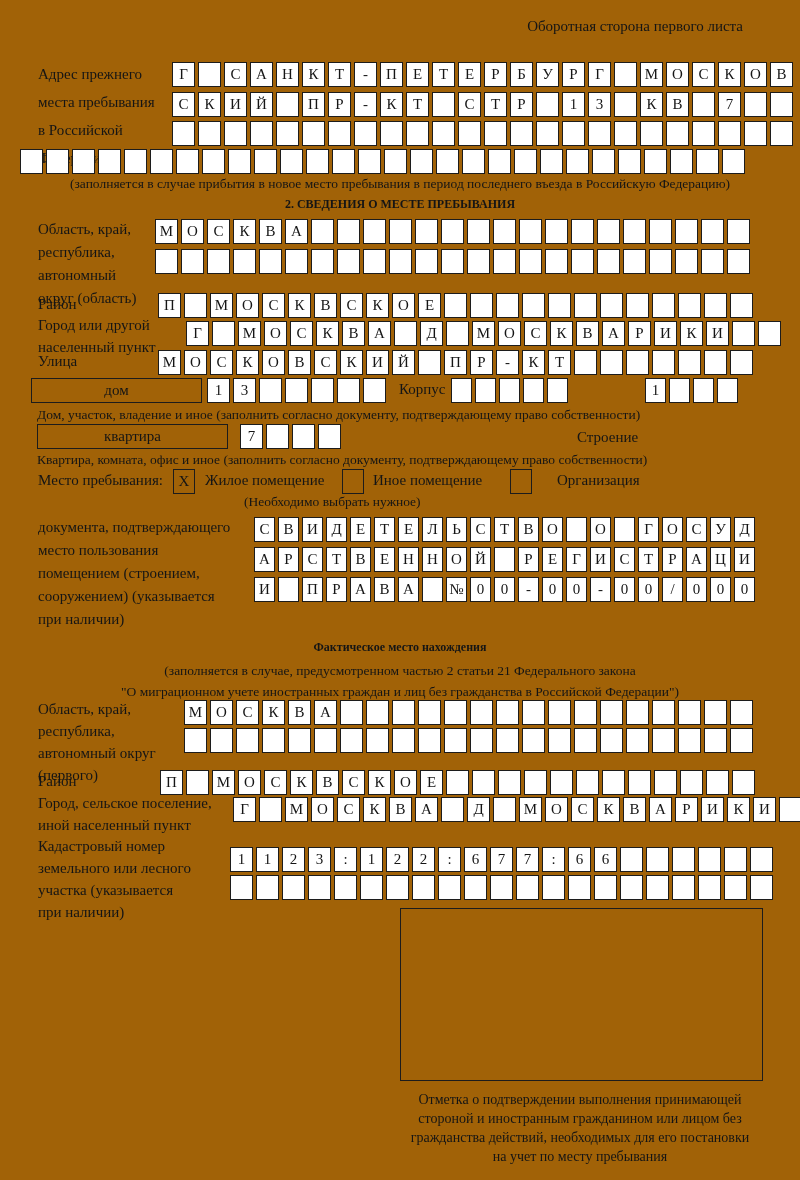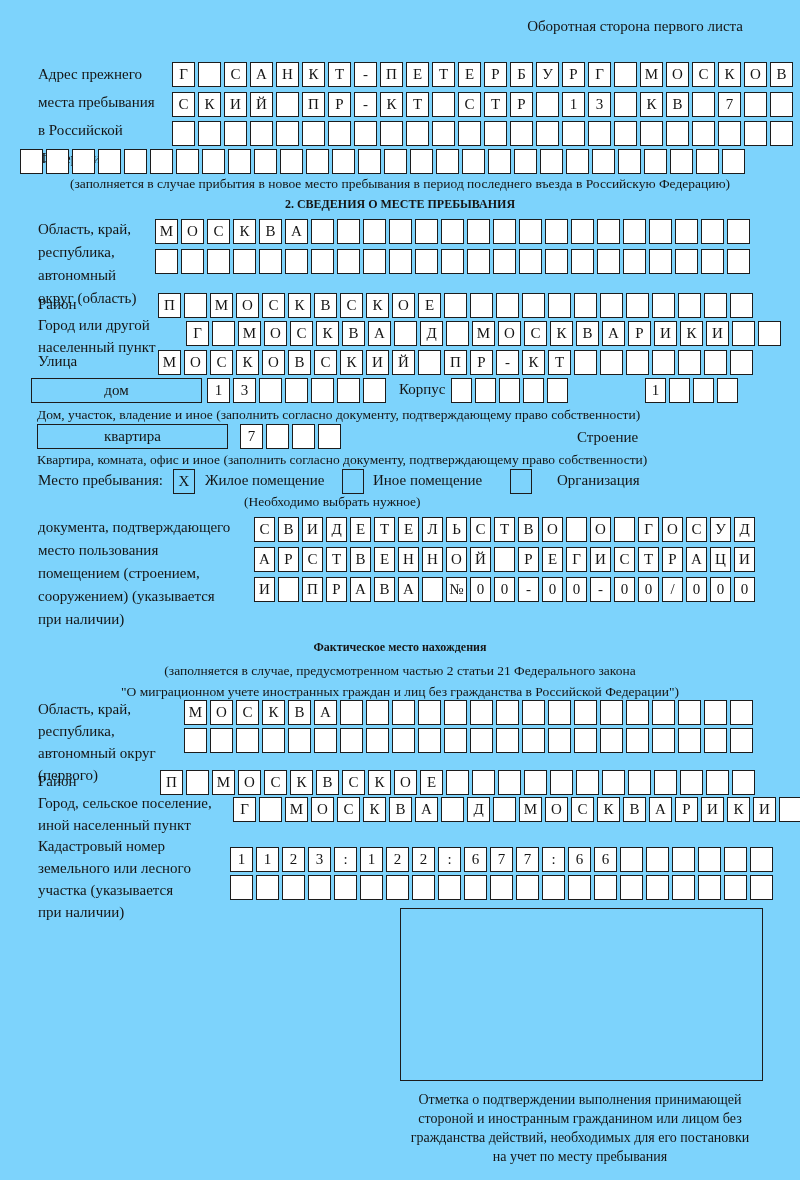--- a/index.html
+++ b/index.html
@@ -1,16 +1,16 @@
 <!DOCTYPE html>
 <html><head>
 <meta charset="utf-8">
 <style>
   html,body{margin:0;padding:0;background:#ffffff;}
-  .page{position:relative;width:800px;height:1180px;background:#7dd3fc;
+  .page{position:relative;width:800px;height:1180px;background:#a16207;
         font-family:"Liberation Serif","DejaVu Serif",serif;color:#151515;overflow:hidden;}
   .page > div{position:absolute;}
   .cells{display:flex;gap:3px;}
   .cell{box-sizing:border-box;width:23px;height:25px;border:1.5px solid #1c1c1c;
         display:flex;align-items:center;justify-content:center;font-size:15px;background:#fff;}
   .tight .cell{width:21px;}
   .lbl{font-size:15px;line-height:28px;white-space:nowrap;}
   .lh23{line-height:23px;}
   .lh22{line-height:22px;}
   .txt{font-size:15px;white-space:nowrap;}

